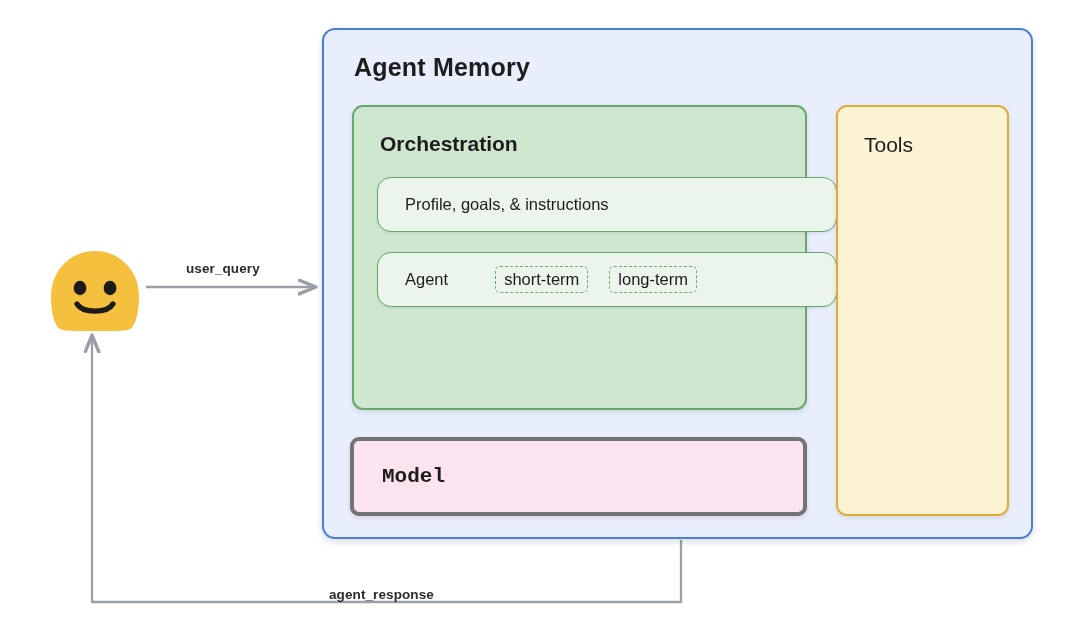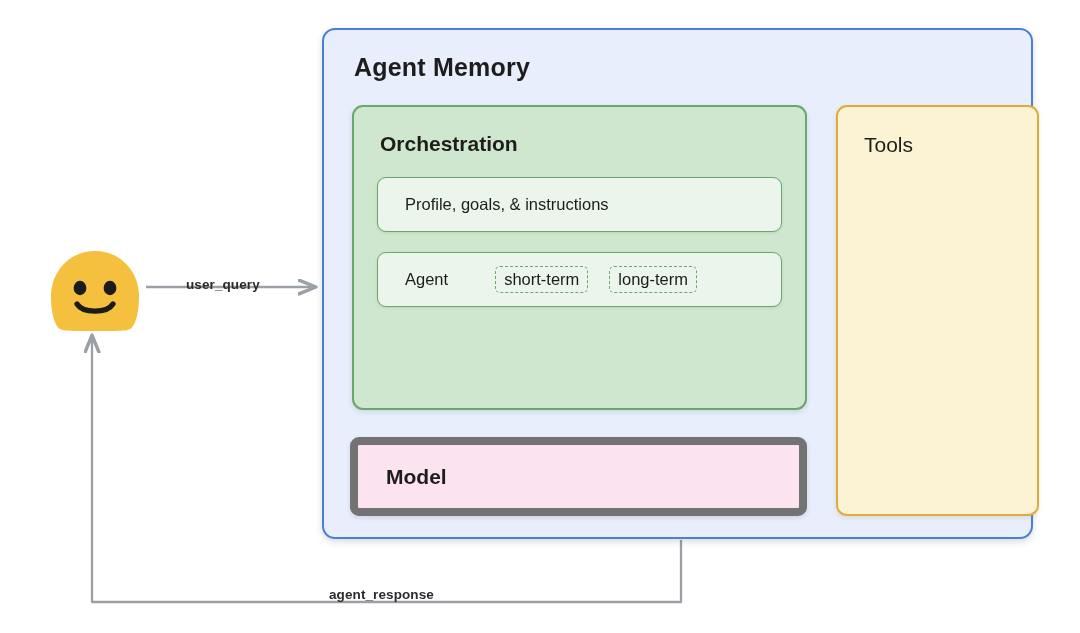--- a/index.html
+++ b/index.html
@@ -43,21 +43,21 @@
   
   .edge-label {
     position: absolute;
     font-family: "Liberation Sans", sans-serif;
     font-size: 13.5px;
     font-weight: 700;
     letter-spacing: .1px;
     color: #2b2b2b;
     white-space: nowrap;
   }
-  #label-user-query { left: 186px; top: 261px; margin-top: 16px; }
+  #label-user-query { left: 186px; top: 261px; }
   #label-agent-response { left: 329px; top: 587px; }
 
   
   .runtime-box {
     position: absolute;
     left: 322px;
     top: 28px;
     width: 711px;
     height: 511px;
     box-sizing: border-box;
@@ -94,26 +94,26 @@
     left: 26px;
     top: 25px;
     font-size: 21px;
     font-weight: 700;
     color: #1d1d1d;
   }
 
   .sub-box {
     position: absolute;
     left: 377px;
-    width: 405px;
+    width: 460px;
     height: 55px;
     box-sizing: border-box;
     background: #ecf5ec;
     border: 1.6px solid #6aa76c;
-    border-radius: 9px;
+    border-radius: 14px;
     display: flex;
     align-items: center;
     box-shadow: 0 1px 3px rgba(40,70,40,.12);
   }
   #sub-profile  { top: 177px; }
   #sub-memory   { top: 252px; }
   #sub-reasoning{ top: 328px; }
 
   .sub-label {
     font-size: 16.5px;
@@ -143,39 +143,40 @@
 
   
   .model-box {
     position: absolute;
     left: 350px;
     top: 437px;
     width: 457px;
     height: 79px;
     box-sizing: border-box;
     background: #fbe4ef;
-    border: 8px solid #737373;
+    border: 4px solid #737373;
     border-radius: 9px;
     display: flex;
     align-items: center;
     box-shadow: 0 2px 5px rgba(120,30,80,.14);
+    font-family: Liberation Mono, monospace;
   }
   .model-title {
     font-size: 21px;
     font-weight: 700;
     color: #1d1d1d;
     margin-left: 28px;
   }
 
   
   .tools-box {
     position: absolute;
     left: 836px;
     top: 105px;
-    width: 203px;
+    width: 173px;
     height: 411px;
     box-sizing: border-box;
     background: #fcf3d4;
     border: 2px solid #e0ab3a;
     border-radius: 11px;
     box-shadow: 0 2px 5px rgba(120,90,20,.14);
   }
   .tools-title {
     position: absolute;
     left: 26px;

